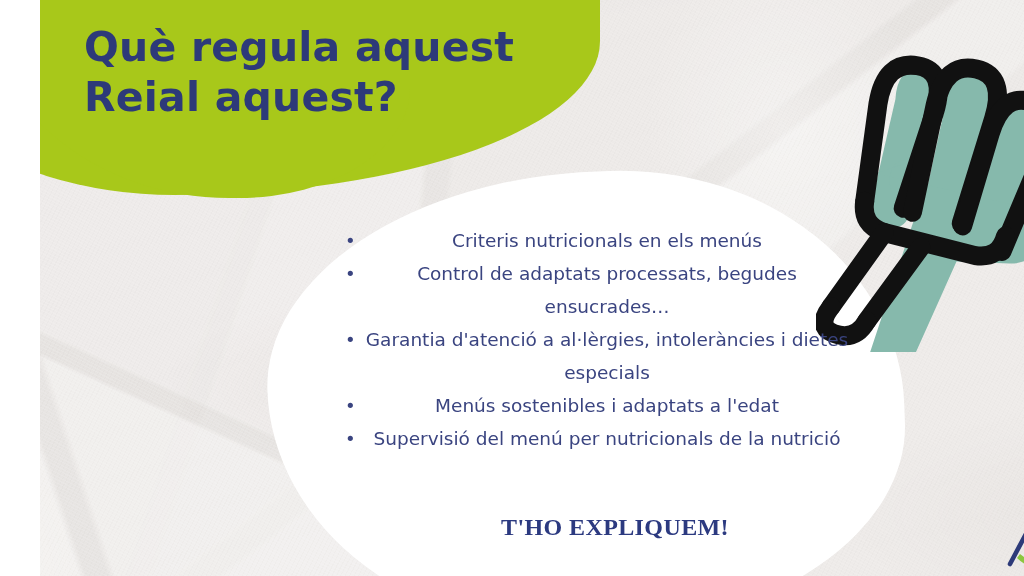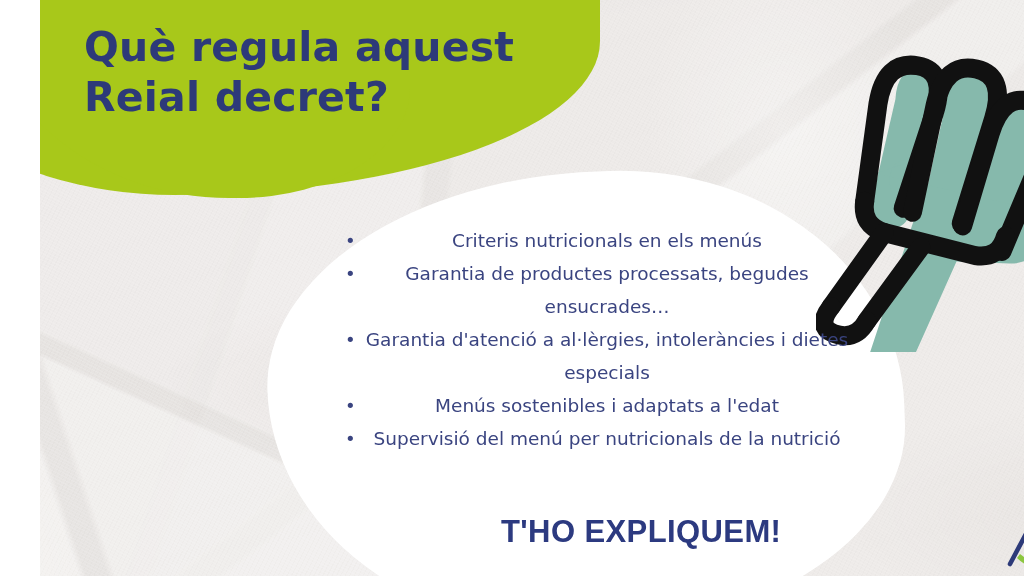--- a/index.html
+++ b/index.html
@@ -146,23 +146,23 @@
     line-height: 33px;
     color: #3a4480;
   }
 
   
   .cta {
     position: absolute;
     left: 461px;
     top: 514px;
     color: #2c3a80;
-    font-family: Liberation Sans, sans-serif;
+    font-family: Liberation Serif, serif;
     font-weight: bold;
-    font-size: 31px;
+    font-size: 24px;
     letter-spacing: .4px;
   }
 
   
   .logo {
     position: absolute;
     left: 962px;
     top: 522px;
     width: 56px;
     height: 48px;
@@ -206,27 +206,27 @@
         </g>
       </g>
     </svg>
   </div>
 
   <div class="green-blob"></div>
   <div class="green-blob-2"></div>
 
   <div class="title">
     <div>Què regula aquest</div>
-    <div>Reial decret?</div>
+    <div>Reial aquest?</div>
   </div>
 
   <div class="bullets">
     <ul>
       <li>Criteris nutricionals en els menús</li>
-      <li>Garantia de productes processats, begudes ensucrades…</li>
+      <li>Control de adaptats processats, begudes ensucrades…</li>
       <li>Garantia d'atenció a al·lèrgies, intoleràncies i dietes especials</li>
       <li>Menús sostenibles i adaptats a l'edat</li>
       <li>Supervisió del menú per nutricionals de la nutrició</li>
     </ul>
   </div>
 
   <div class="cta">T'HO EXPLIQUEM!</div>
 
   <div class="logo">
     <svg width="56" height="48" viewBox="0 0 56 48" fill="none" xmlns="http://www.w3.org/2000/svg">

